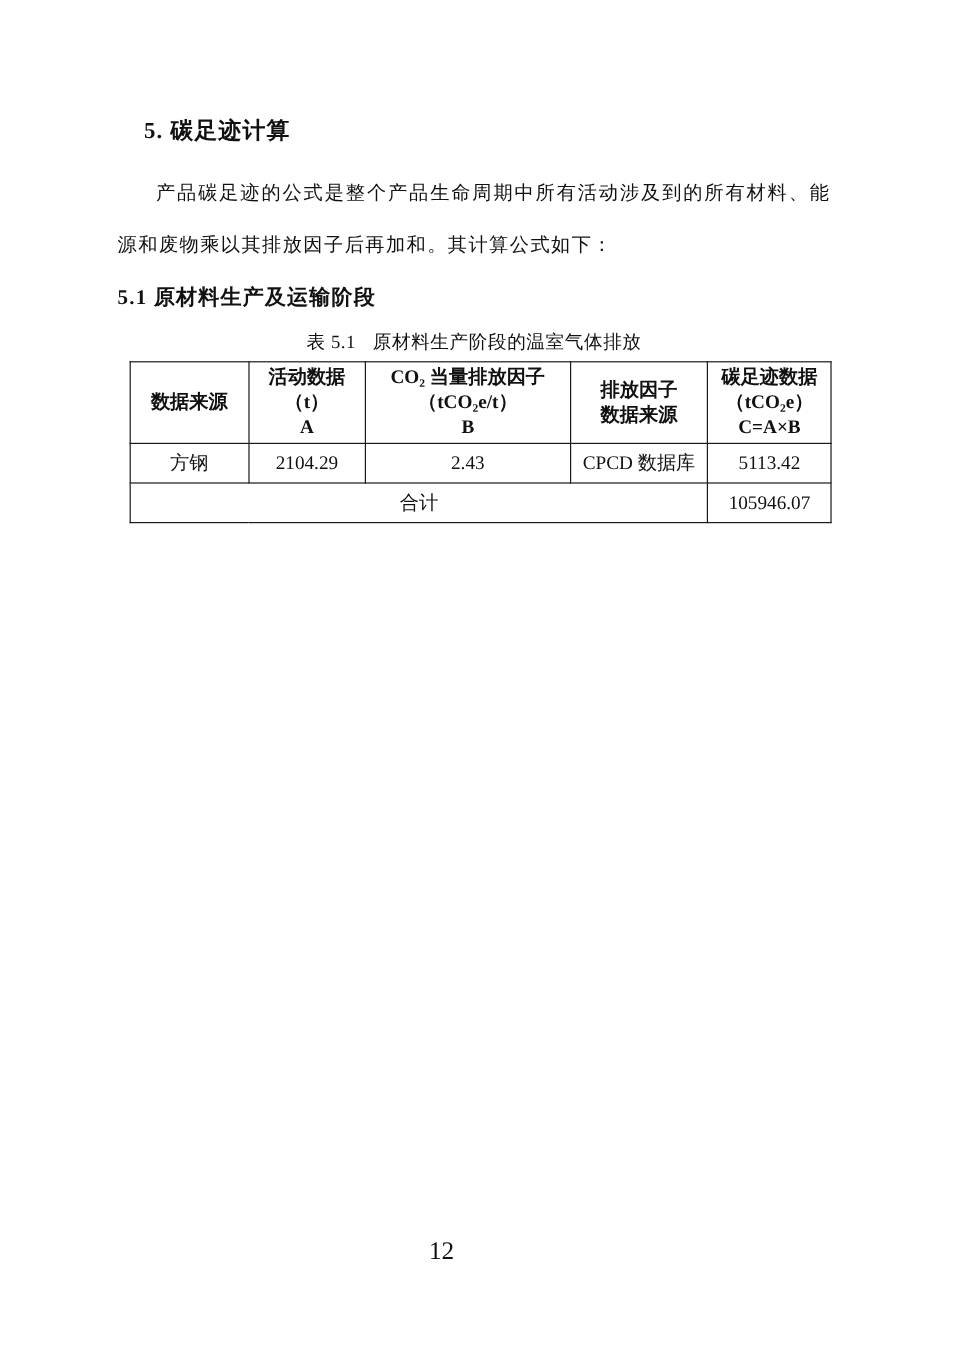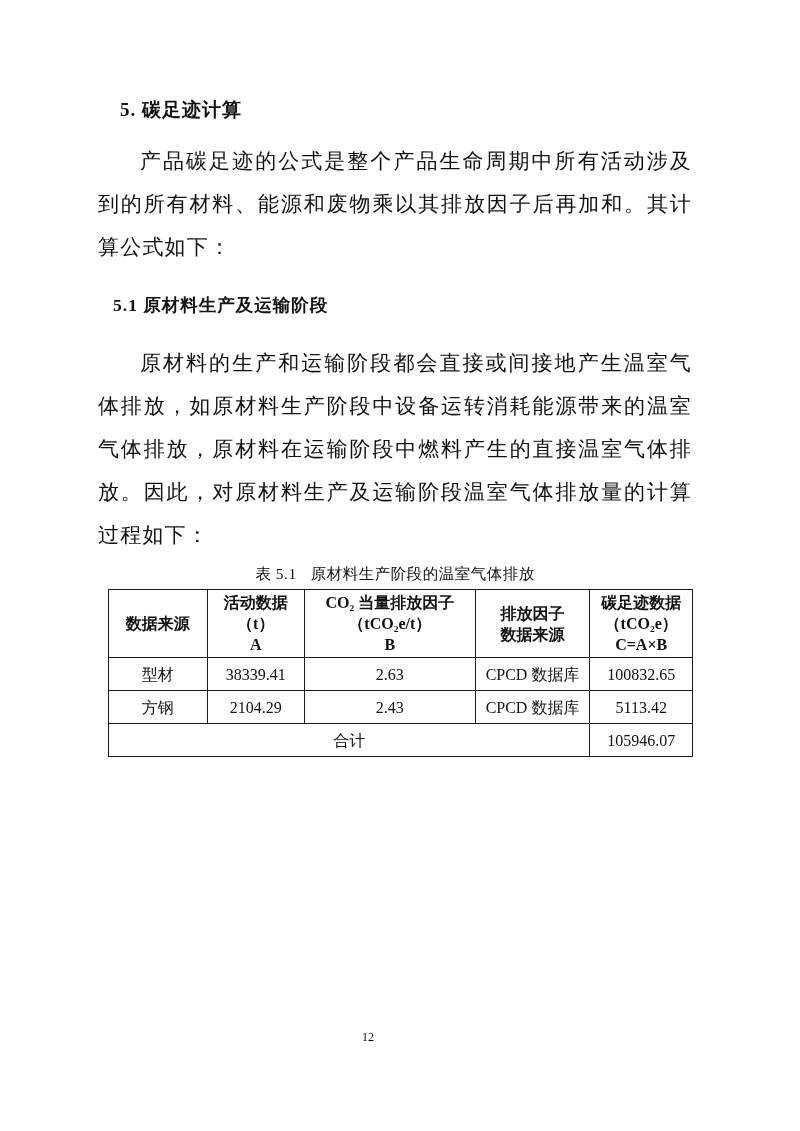--- a/index.html
+++ b/index.html
@@ -17,26 +17,26 @@
     width:594px;
   }
   .h1{
     font-size:19px;font-weight:bold;
     margin:0 0 16px 22px;
     letter-spacing:1px;
     line-height:28px;
   }
   .h2{
     font-size:17.5px;
-    margin:15px;
+    margin:0;
     line-height:43px;
     letter-spacing:1px;
   }
   .para{
-    font-size:21px;
+    font-size:16px;
     line-height:43px;
     text-align:justify;
     text-indent:2em;
     letter-spacing:1.2px;
     margin:0;
   }
   .sub-head{
     font-size:17.5px;
     line-height:43px;
     text-indent:2em;
@@ -83,39 +83,38 @@
     font-size:16px;
     line-height:21px;
   }
   table.data th{font-weight:bold;height:59px;}
   table.data td{height:28px;}
   .col1{width:97px;}.col2{width:96px;}.col3{width:168px;}.col4{width:113px;}.col5{width:101px;}
   .page-number{
     position:absolute;
     top:1030px;left:0;right:0;
     text-align:center;
-    font-size:12px;
+    font-size:21px;
     color:#111;
   }
 </style>
 </head>
 <body>
 
 <div class="page">
   <div class="content">
 
     <h1 class="h1">5.  碳足迹计算</h1>
 
     <p class="para">产品碳足迹的公式是整个产品生命周期中所有活动涉及到的所有材料、能源和废物乘以其排放因子后再加和。其计算公式如下：</p>
 
 
 
     <h2 class="h2">5.1 原材料生产及运输阶段</h2>
 
-    <p class="para">原材料的生产和运输阶段都会直接或间接地产生温室气体排放，如原材料生产阶段中设备运转消耗能源带来的温室气体排放，原材料在运输阶段中燃料产生的直接温室气体排放。因此，对原材料生产及运输阶段温室气体排放量的计算过程如下：</p>
 
 
 
     <div class="tbl-caption"><span>表 5.1</span><span class="cap-gap"></span><span>原材料生产阶段的温室气体排放</span>
     </div>
 
     <table class="data">
       <colgroup>
         <col class="col1">
           <col class="col2">
@@ -144,27 +143,20 @@
             </th>
             <th>
               <div>碳足迹数据</div>
               <div>（tCO₂e）</div>
               <div>C=A×B</div>
             </th>
           </tr>
       </thead>
       <tbody id="tbody-rows">
           <tr>
-            <td>型材</td>
-            <td>38339.41</td>
-            <td>2.63</td>
-            <td>CPCD 数据库</td>
-            <td>100832.65</td>
-          </tr>
-          <tr>
             <td>方钢</td>
             <td>2104.29</td>
             <td>2.43</td>
             <td>CPCD 数据库</td>
             <td>5113.42</td>
           </tr>
         </tbody>
       <tfoot>
         <tr>
           <td colspan="4">合计</td>

